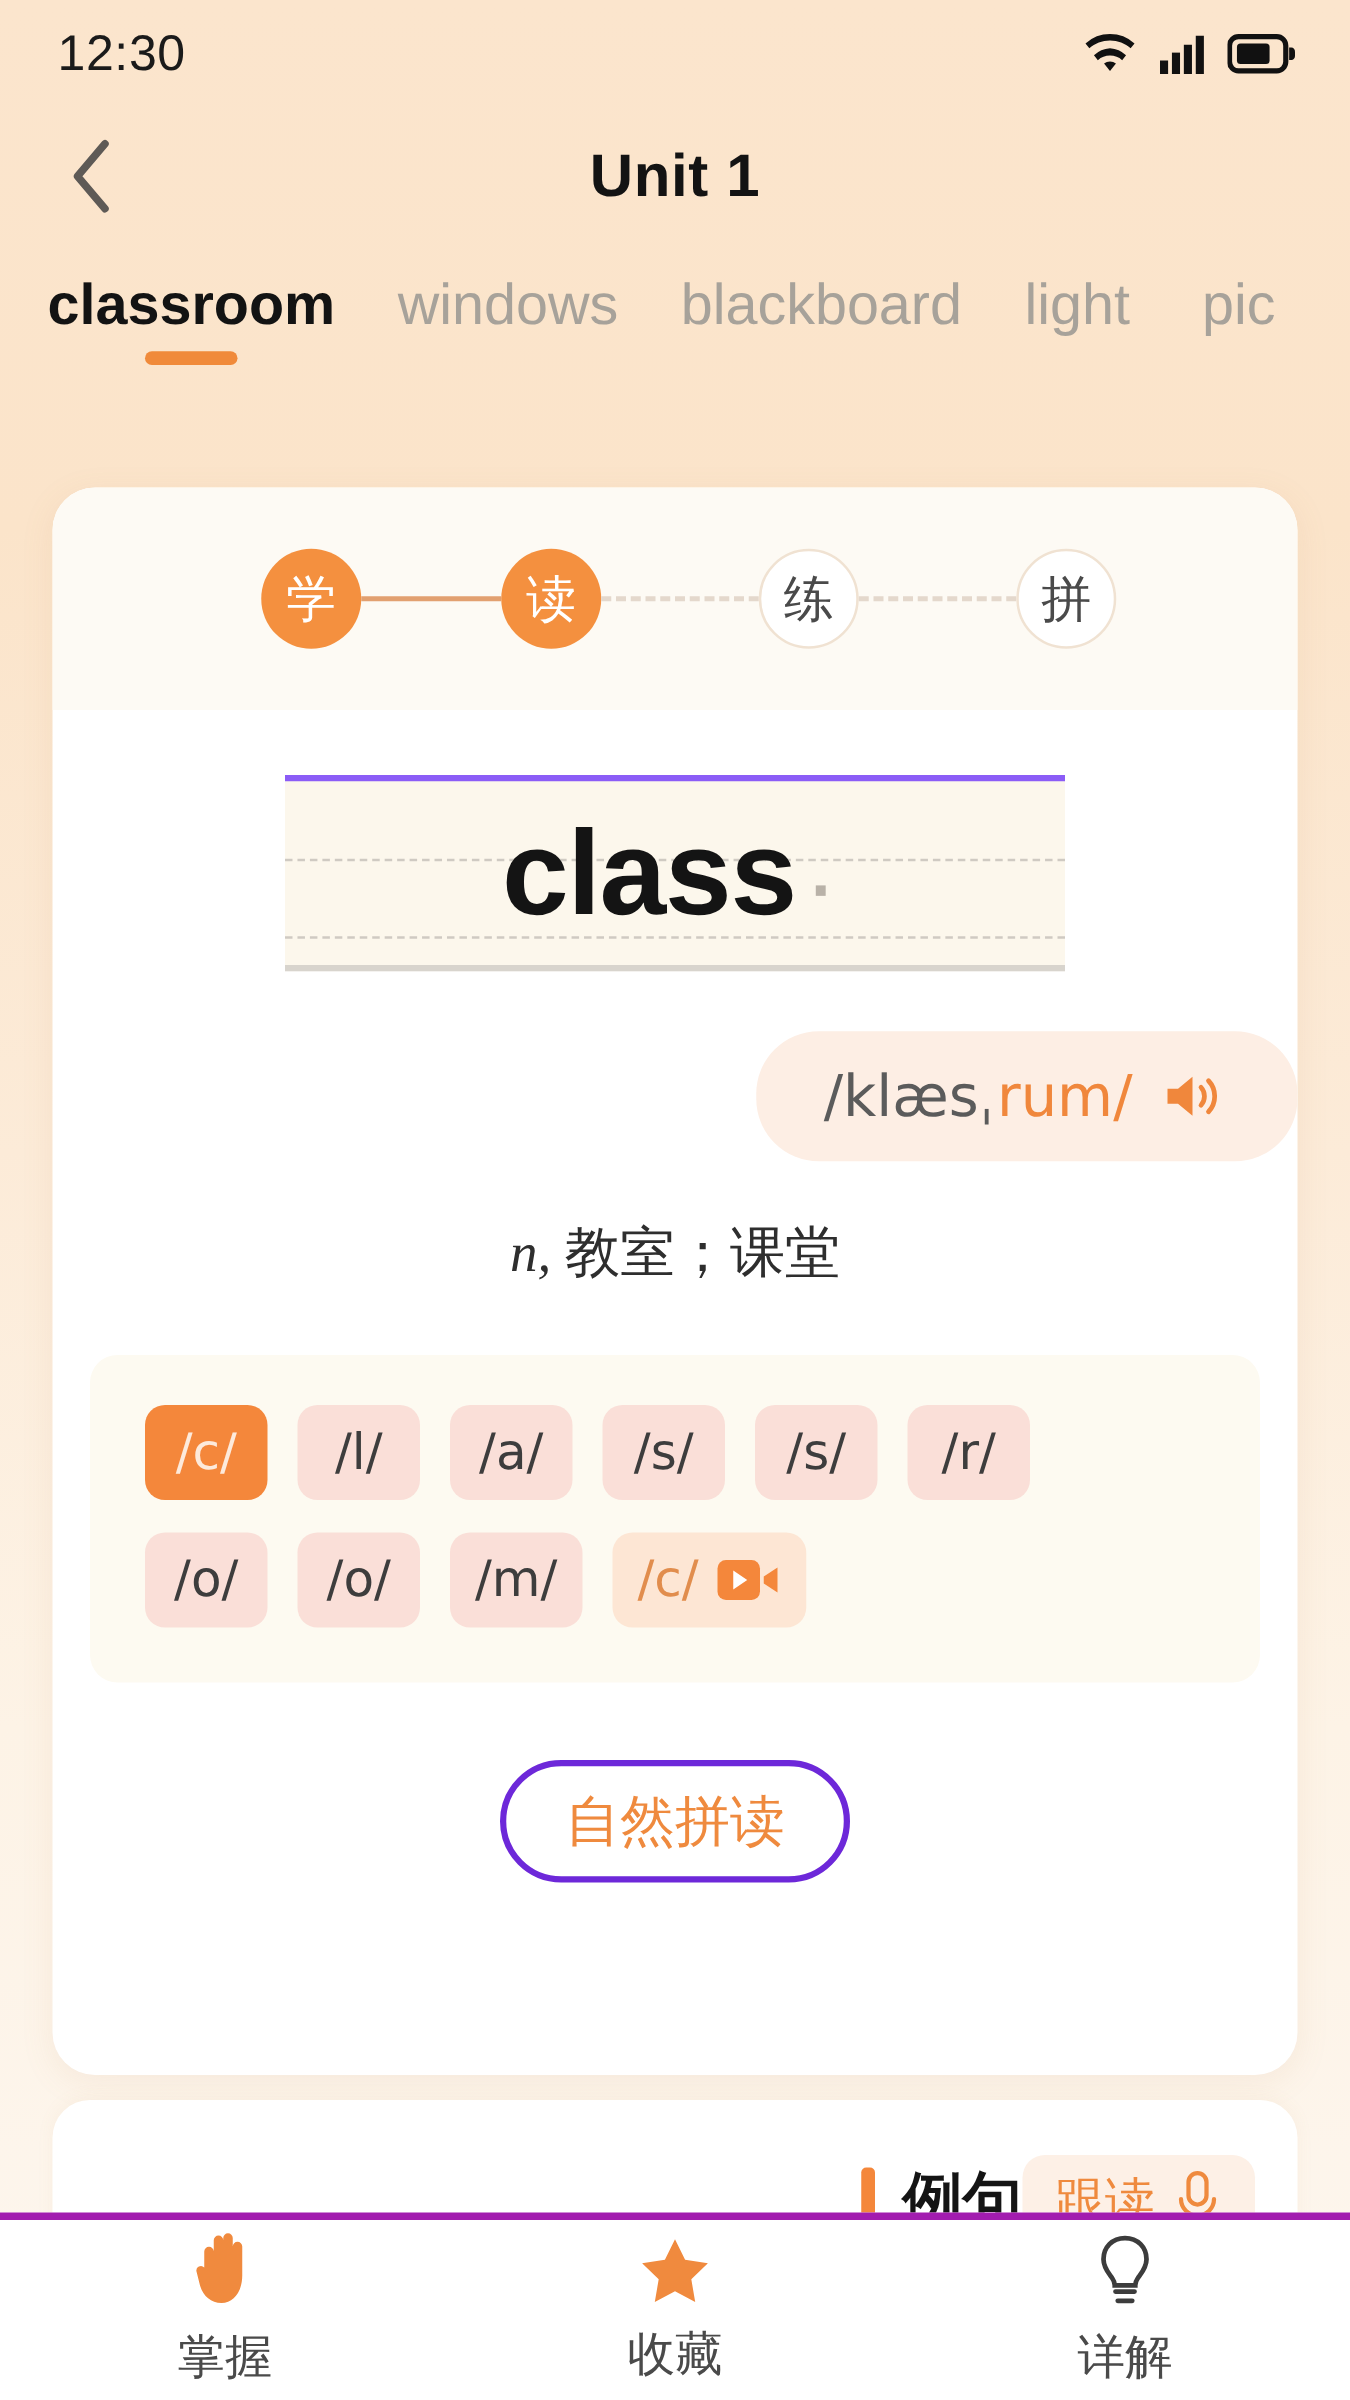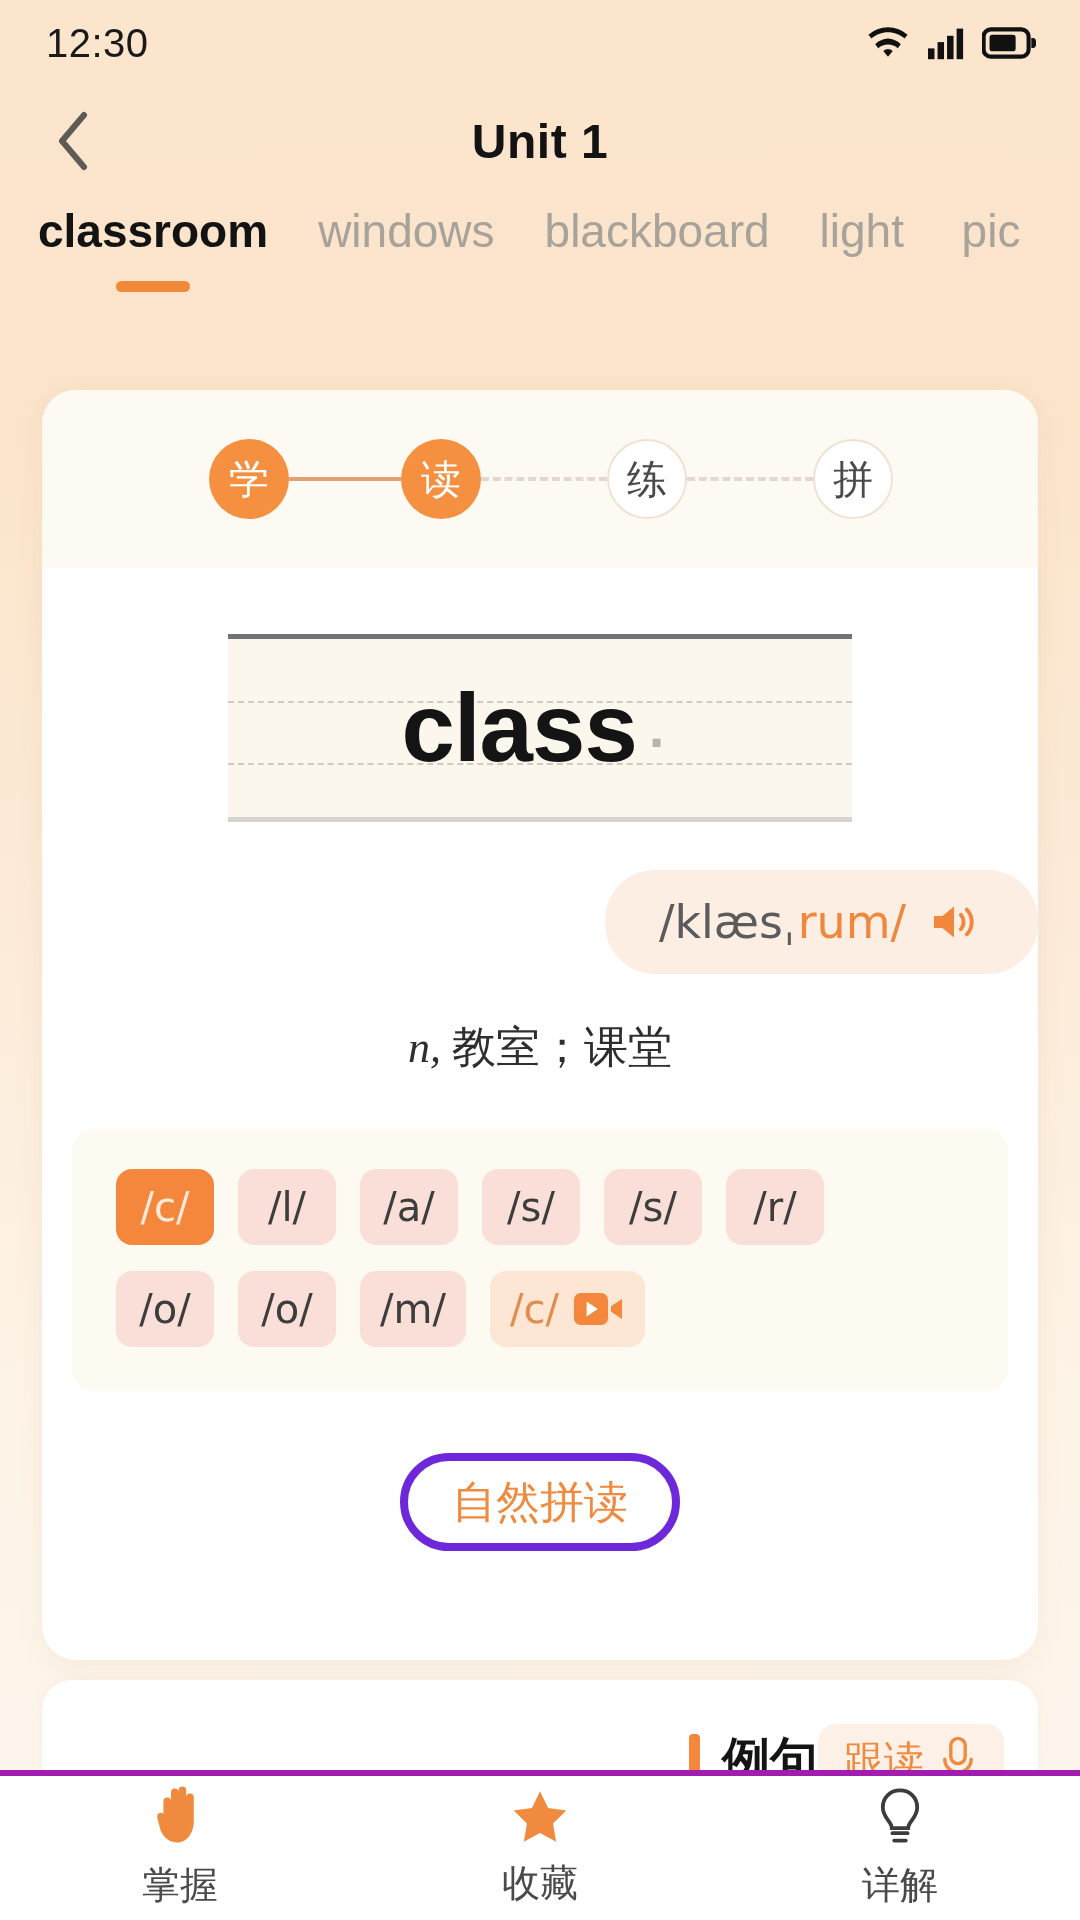--- a/index.html
+++ b/index.html
@@ -35,21 +35,21 @@
   }
 
   
   .tabs{
     display:flex; align-items:flex-end; gap:50px;
     padding:16px 0 0 38px; height:110px; overflow:hidden;
     white-space:nowrap;
   }
   .tab{
     position:relative; display:flex; flex-direction:column; align-items:center;
-    flex:0 0 auto; padding-bottom:14px;gap:12px;
+    flex:0 0 auto; padding-bottom:14px;
   }
   .tab-label{ font-size:46px; color:#a7a29a; font-weight:400; line-height:1.1; }
   .tab.active .tab-label{ color:#131313; font-weight:700; }
   .tab-underline{
     margin-top:12px; width:74px; height:11px; border-radius:6px;
     background:#f08a3a; opacity:0;
   }
   .tab.active .tab-underline{ opacity:1; }
 
   
@@ -74,23 +74,23 @@
   .step.todo{ background:#fff; color:#4a4a4a; border:2px solid #f0e2d2; }
   .connector{ height:4px; flex:0 0 auto; }
   .connector.solid{ width:112px; background:#e2a070; }
   .connector.dotted{
     width:126px; border-top:4px dashed #e4d8cc; background:none; height:0;
   }
 
   
   .word-area{ padding-top:52px; }
   .word-box{
-    margin:14px auto; width:624px; height:188px;
+    margin:0 auto; width:624px; height:157px;
     background:#fcf7ec;
-    border-top:5px solid #737373;
+    border-top:5px solid #8b5cf6;
     border-bottom:5px solid #d8d4cd;
     position:relative;
     display:flex; align-items:center; justify-content:center;
   }
   .guide{
     position:absolute; left:0; right:0; border-top:2px dashed #cfcac2;
   }
   .guide.g1{ top:62px; }
   .guide.g2{ top:124px; }
   .word-text{
@@ -136,21 +136,21 @@
   .chip.video{ background:#fde6d4; color:#e18d4d; }
 
   
   .actions{ display:flex; justify-content:center; gap:72px; margin-top:62px; }
   .btn{
     width:280px; height:98px; border-radius:52px;
     display:flex; align-items:center; justify-content:center;
     font-size:44px;
   }
   .btn.primary{ background:#f4873b; color:#fdecdc; }
-  .btn.ghost{ background:#fff; color:#ef8a3e; border:8px solid #6d28d9; }
+  .btn.ghost{ background:#fff; color:#ef8a3e; border:5px solid #6d28d9; }
 
   
   .example{
     position:absolute; left:42px; right:42px; top:1680px; height:140px;
     background:#fff; border-radius:30px 30px 0 0;
     box-shadow:0 -2px 14px rgba(190,140,90,0.06);
   }
   .example-inner{
     display:flex; align-items:center; justify-content:flex-end;
     padding:44px 34px 0 34px;

